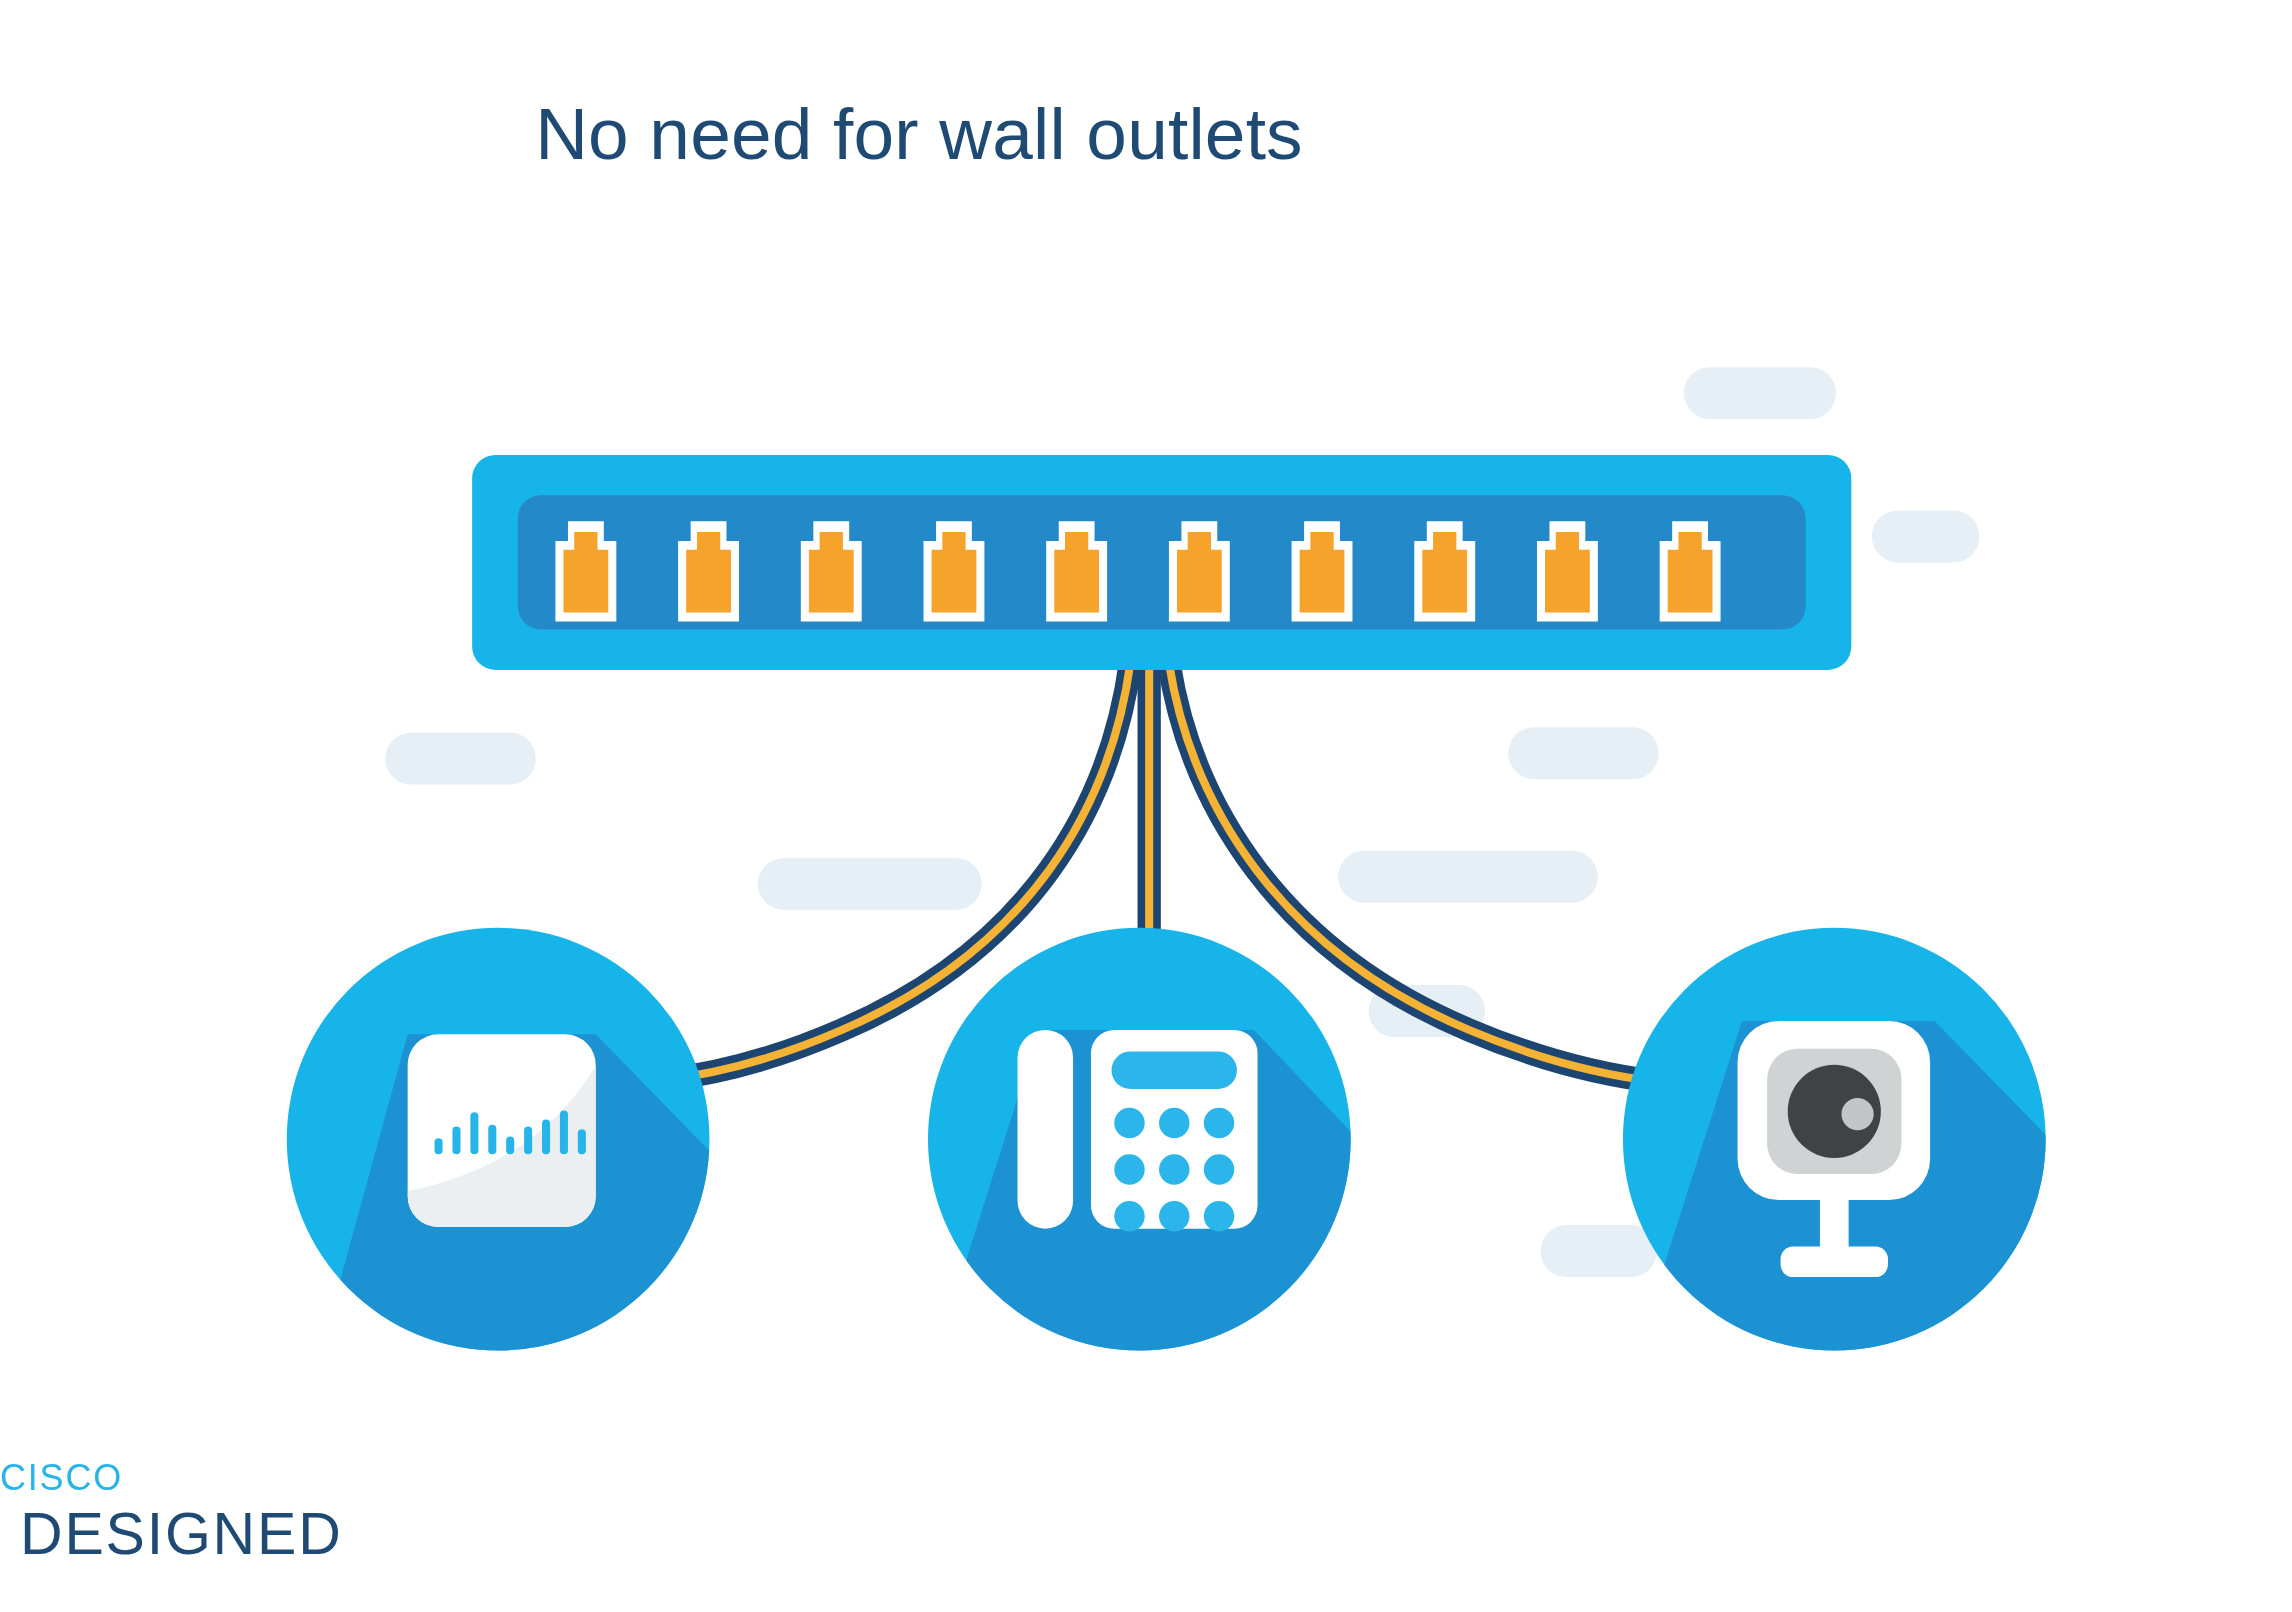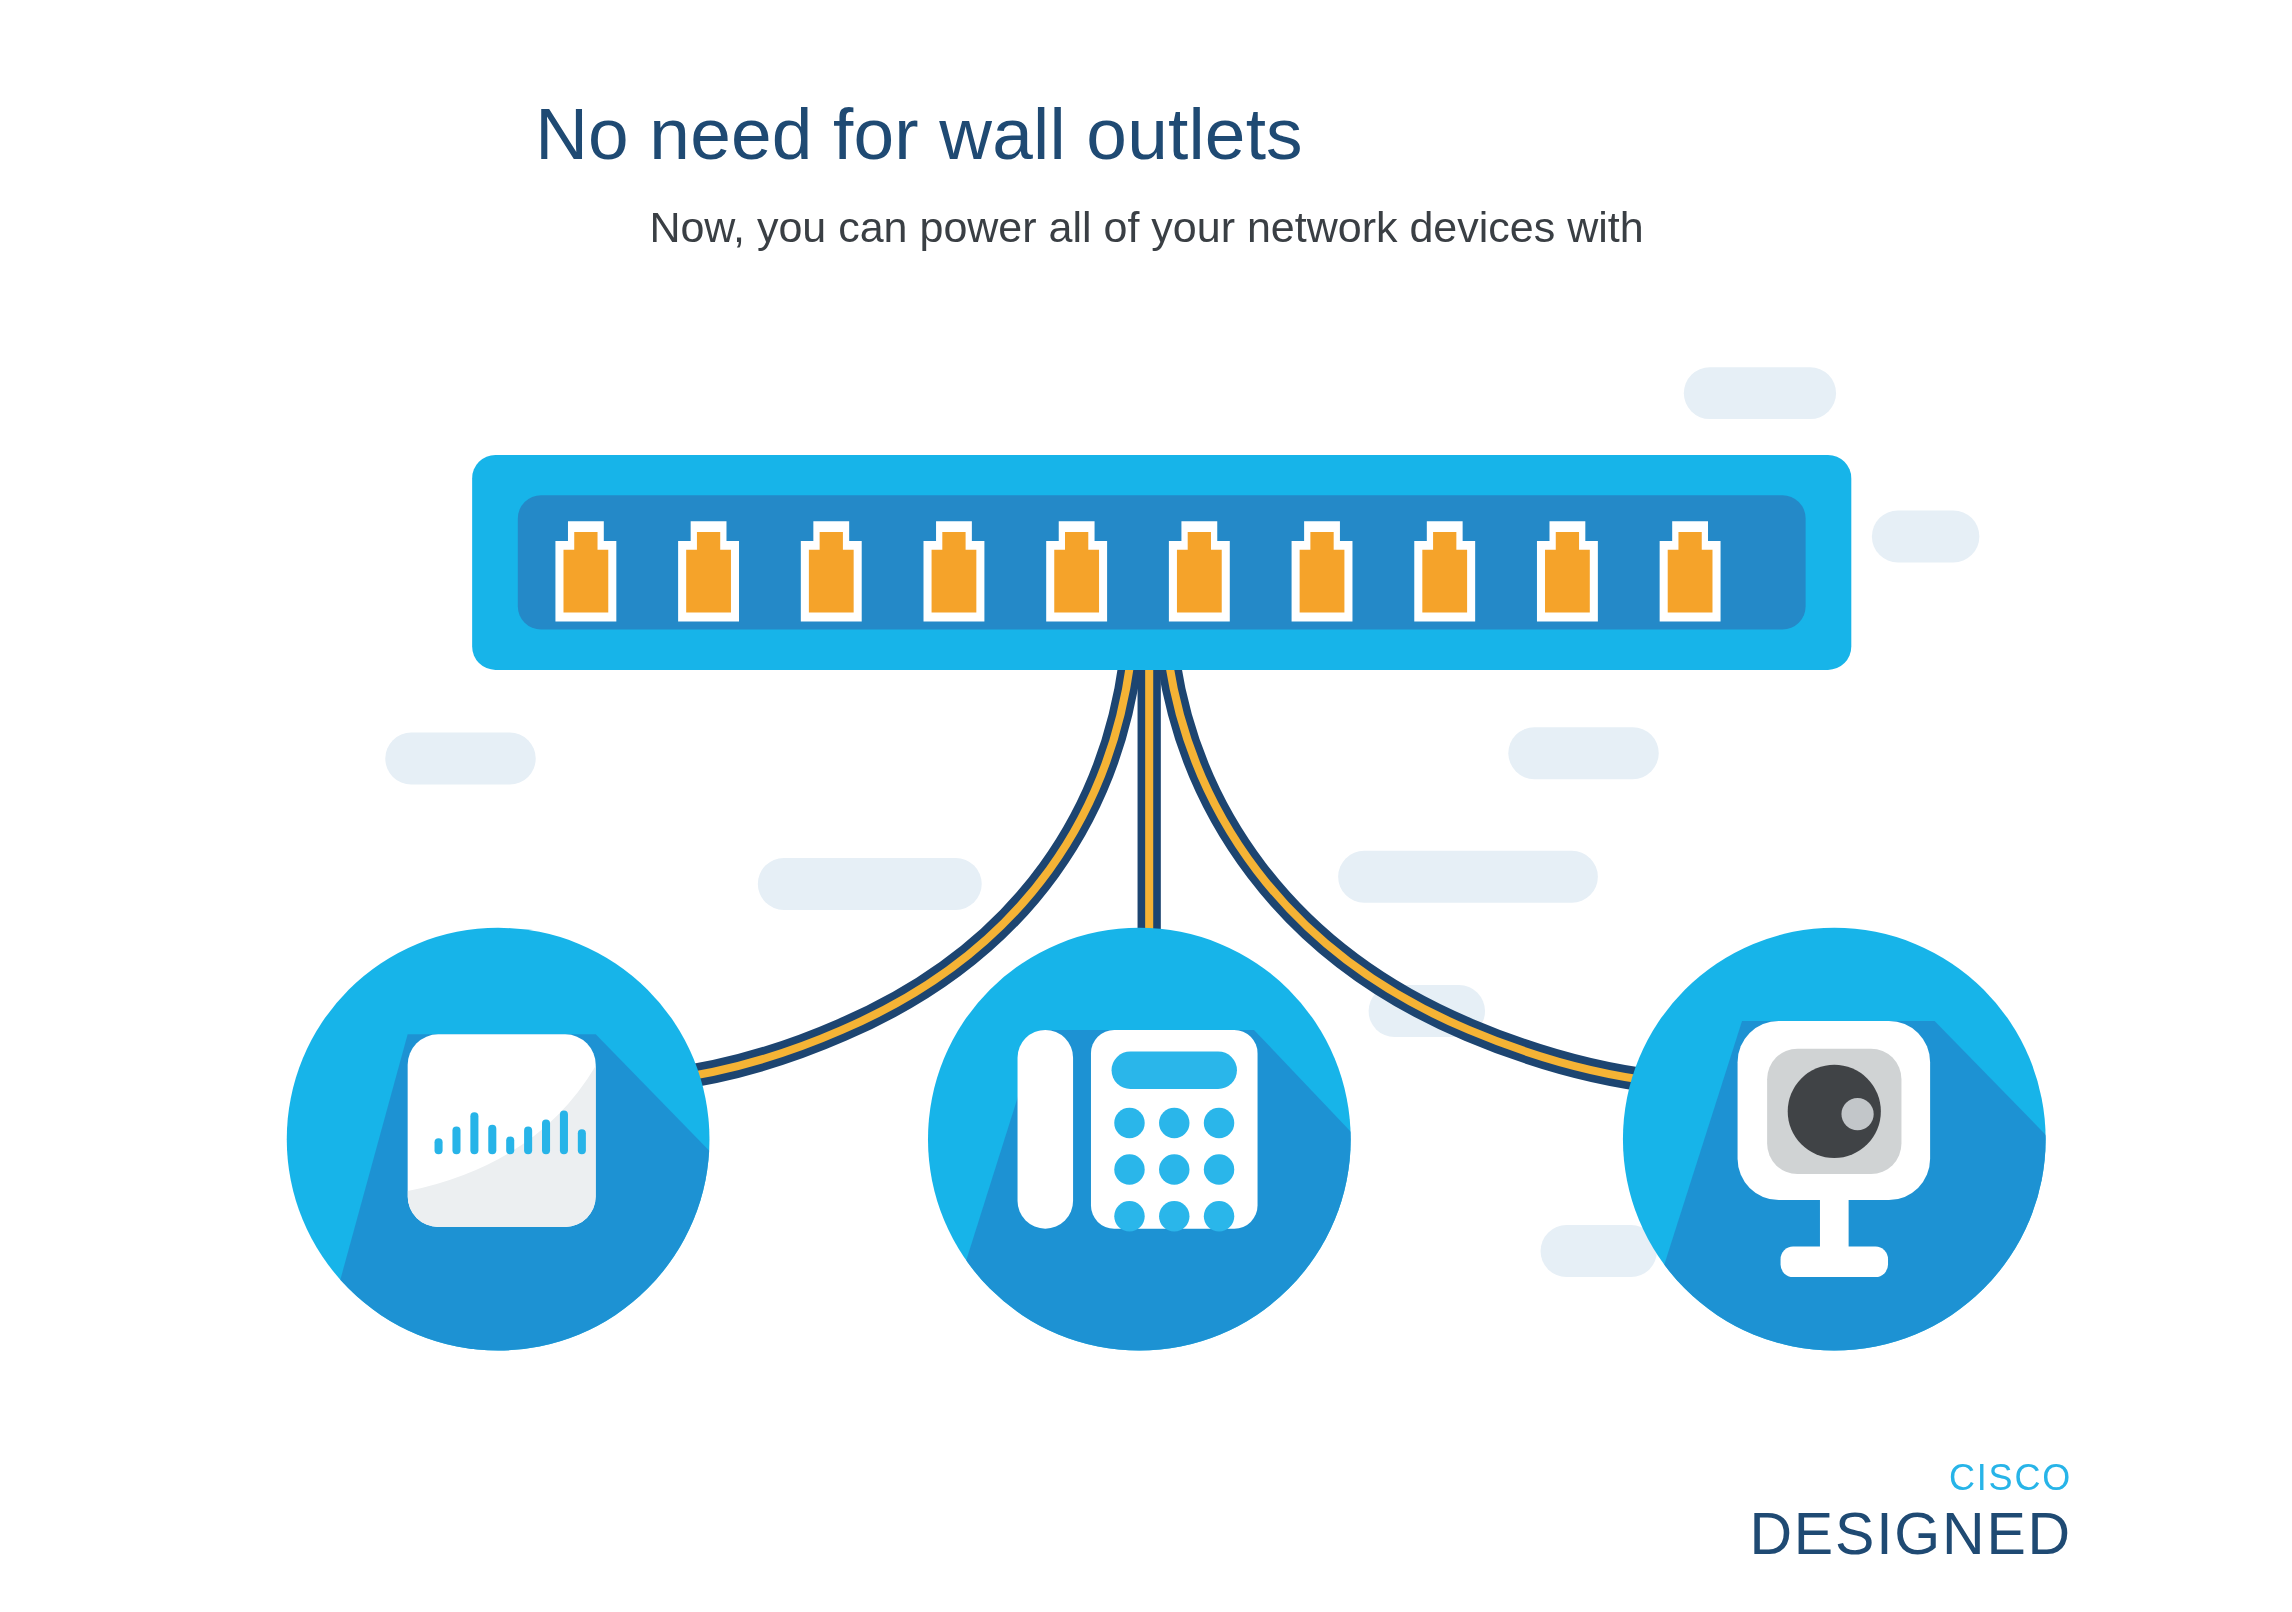--- a/index.html
+++ b/index.html
@@ -56,21 +56,21 @@
     line-height: 1.32;
   }
   .sub-line {
     display: block;
   }
   .brand {
     position: absolute;
     left: 0;
     top: 1460px;
     width: 2072px;
-    text-align: right;
+    text-align: left;
   }
   .brand-cisco {
     display: block;
     font-size: 36px;
     letter-spacing: 1.8px;
     color: #27b4e8;
     font-weight: 400;
     line-height: 1.0;
   }
   .brand-designed {
@@ -255,21 +255,20 @@
       <rect x="2032" y="1336" width="32" height="62" fill="#ffffff"></rect>
       <rect x="1988" y="1392" width="120" height="34" rx="14" fill="#ffffff"></rect>
     </g>
   </svg>
 
   <div class="txt-layer">
 
     <div class="title">No need for wall outlets</div>
 
     <div class="subtitle">
-      <span class="sub-line">Now, you can power all of your network devices with</span>
     </div>
 
     <div class="brand">
       <span class="brand-cisco">CISCO</span>
       <span class="brand-designed">DESIGNED</span>
     </div>
 
   </div>
 </div>
 

